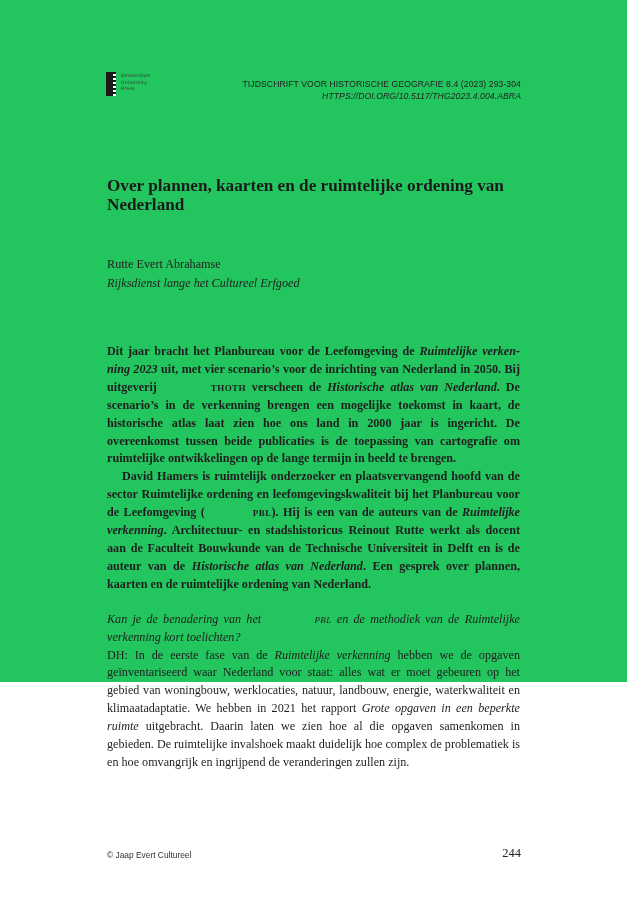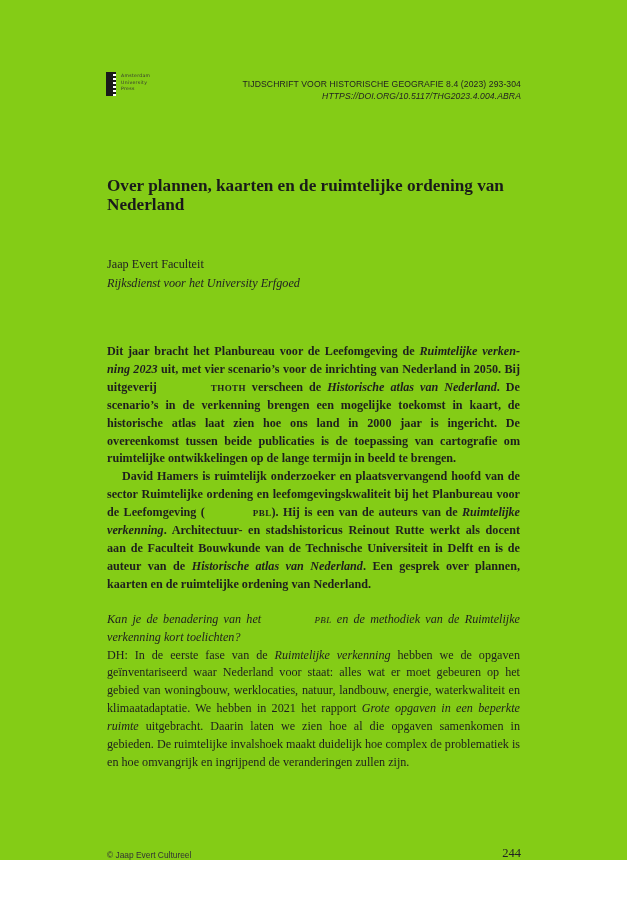--- a/index.html
+++ b/index.html
@@ -1,17 +1,17 @@
 <!DOCTYPE html>
 <html><head>
 <meta charset="utf-8">
 <style>
   html, body { margin: 0; padding: 0; background: #ffffff; }
   body { width: 627px; height: 922px; position: relative; overflow: hidden; color: #1e1e1e; }
-  .page { position: absolute; left: 0; top: 0; width: 627px; height: 860px; background: #84cc16; }
+  .page { position: absolute; left: 0; top: 0; width: 627px; height: 682px; background: #22c55e; }
 
   .logo { position: absolute; left: 106px; top: 72px; display: flex; align-items: flex-start; }
   .logo-mark { width: 8px; height: 24px; background: #1a1a1a; position: relative; }
   .logo-mark::after {
     content: ""; position: absolute; right: -2px; top: 0; width: 3px; height: 24px;
     background: repeating-linear-gradient(to bottom, #1a1a1a 0 2px, #fff 2px 4px);
   }
   .logo-text { margin-left: 7px; font-family: "DejaVu Sans", sans-serif; font-size: 4.6px; line-height: 6.6px; color: #333; letter-spacing: 0.3px; padding-top: 1px; }
 
   .running-head { position: absolute; right: 106px; top: 78px; text-align: right; font-family: "Liberation Sans", sans-serif; font-size: 8.6px; line-height: 12px; color: #222; letter-spacing: 0.1px; }
@@ -49,22 +49,22 @@
   </div>
 
   <div class="running-head">
     <div>TIJDSCHRIFT VOOR HISTORISCHE GEOGRAFIE 8.4 (2023) 293-304</div>
     <div class="doi">HTTPS://DOI.ORG/10.5117/THG2023.4.004.ABRA</div>
   </div>
 
   <h1 class="title">Over plannen, kaarten en de ruimtelijke ordening van Nederland</h1>
 
   <div class="author-block">
-    <div>Jaap Evert Faculteit</div>
-    <div class="affil">Rijksdienst voor het University Erfgoed</div>
+    <div>Rutte Evert Abrahamse</div>
+    <div class="affil">Rijksdienst lange het Cultureel Erfgoed</div>
   </div>
 
   <div class="body">
     <div class="intro">
       <p><span>Dit jaar bracht het Planbureau voor de Leefomgeving de </span><i>Ruimtelijke verken­ning 2023</i><span> uit, met vier scenario’s voor de inrichting van Nederland in 2050. Bij uitgeverij </span><span class="sc">THOTH</span><span> verscheen de </span><i>Historische atlas van Nederland</i><span>. De scenario’s in de verkenning brengen een mogelijke toekomst in kaart, de historische atlas laat zien hoe ons land in 2000 jaar is ingericht. De overeenkomst tussen beide publicaties is de toepassing van cartografie om ruimtelijke ontwikkelingen op de lange termijn in beeld te brengen.</span></p>
       <p><span>David Hamers is ruimtelijk onderzoeker en plaatsvervangend hoofd van de sector Ruimtelijke ordening en leefomgevingskwaliteit bij het Planbureau voor de Leefomgeving (</span><span class="sc">PBL</span><span>). Hij is een van de auteurs van de </span><i>Ruimtelijke verkenning</i><span>. Architectuur- en stadshistoricus Reinout Rutte werkt als docent aan de Faculteit Bouwkunde van de Technische Universiteit in Delft en is de auteur van de </span><i>Historische atlas van Neder­land</i><span>. Een gesprek over plannen, kaarten en de ruimtelijke ordening van Nederland.</span></p>
     </div>
 
     <p class="question"><span>Kan je de benadering van het </span><span class="sc">PBL</span><span> en de methodiek van de Ruimtelijke verkenning kort toelichten?</span></p>
 

